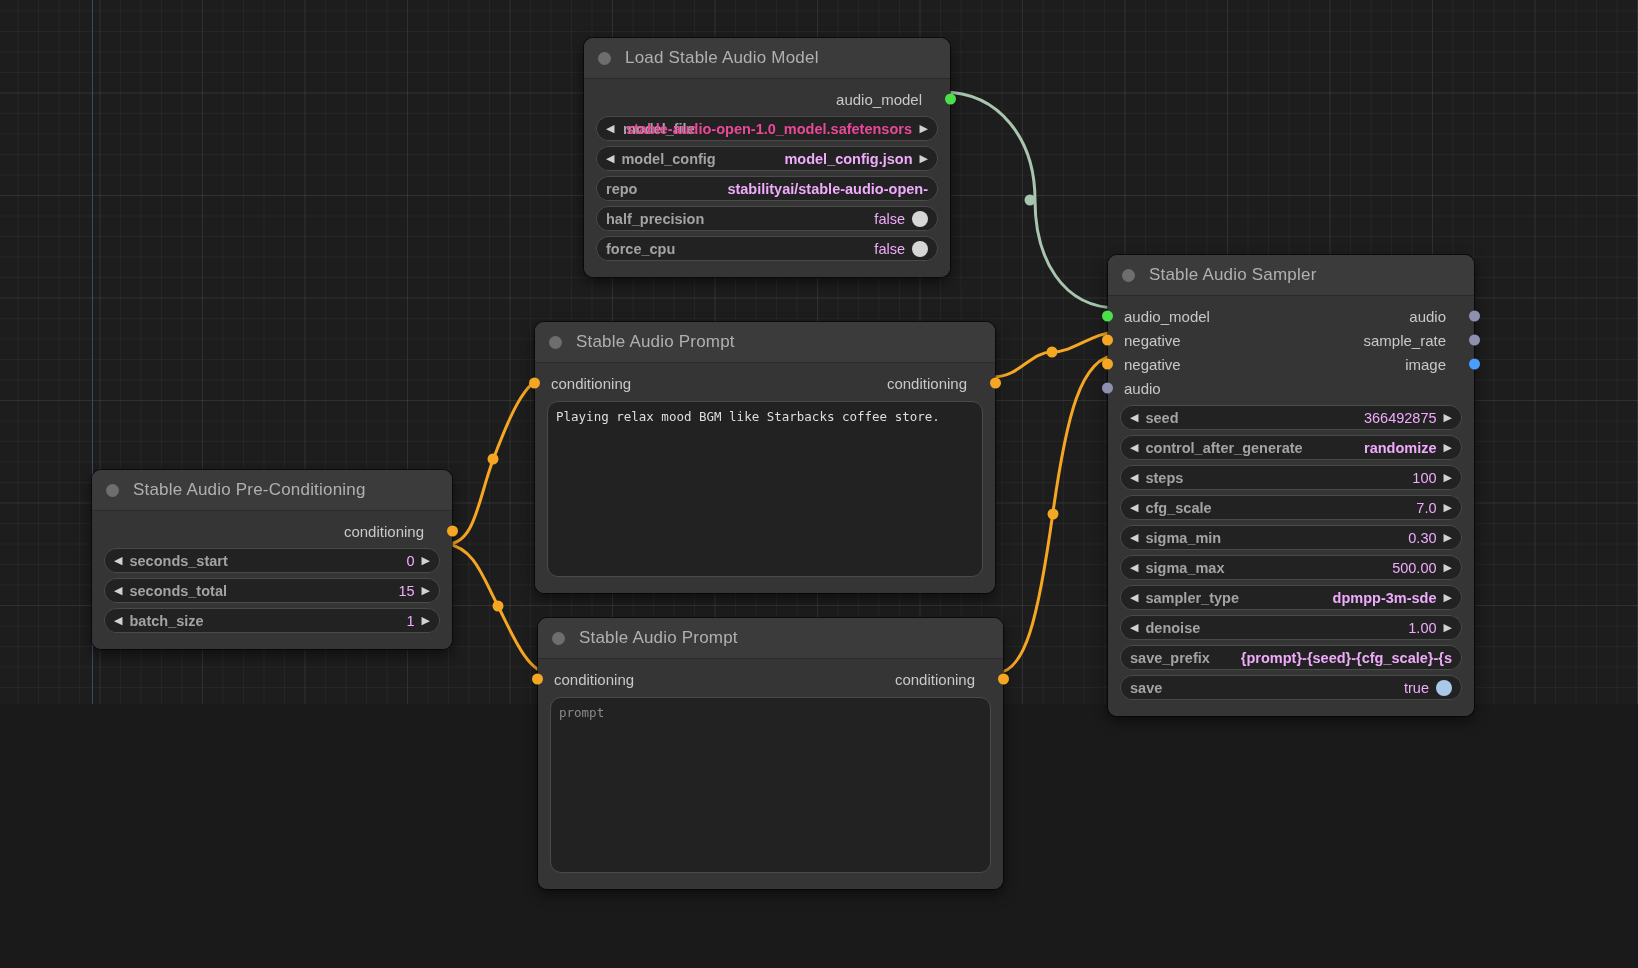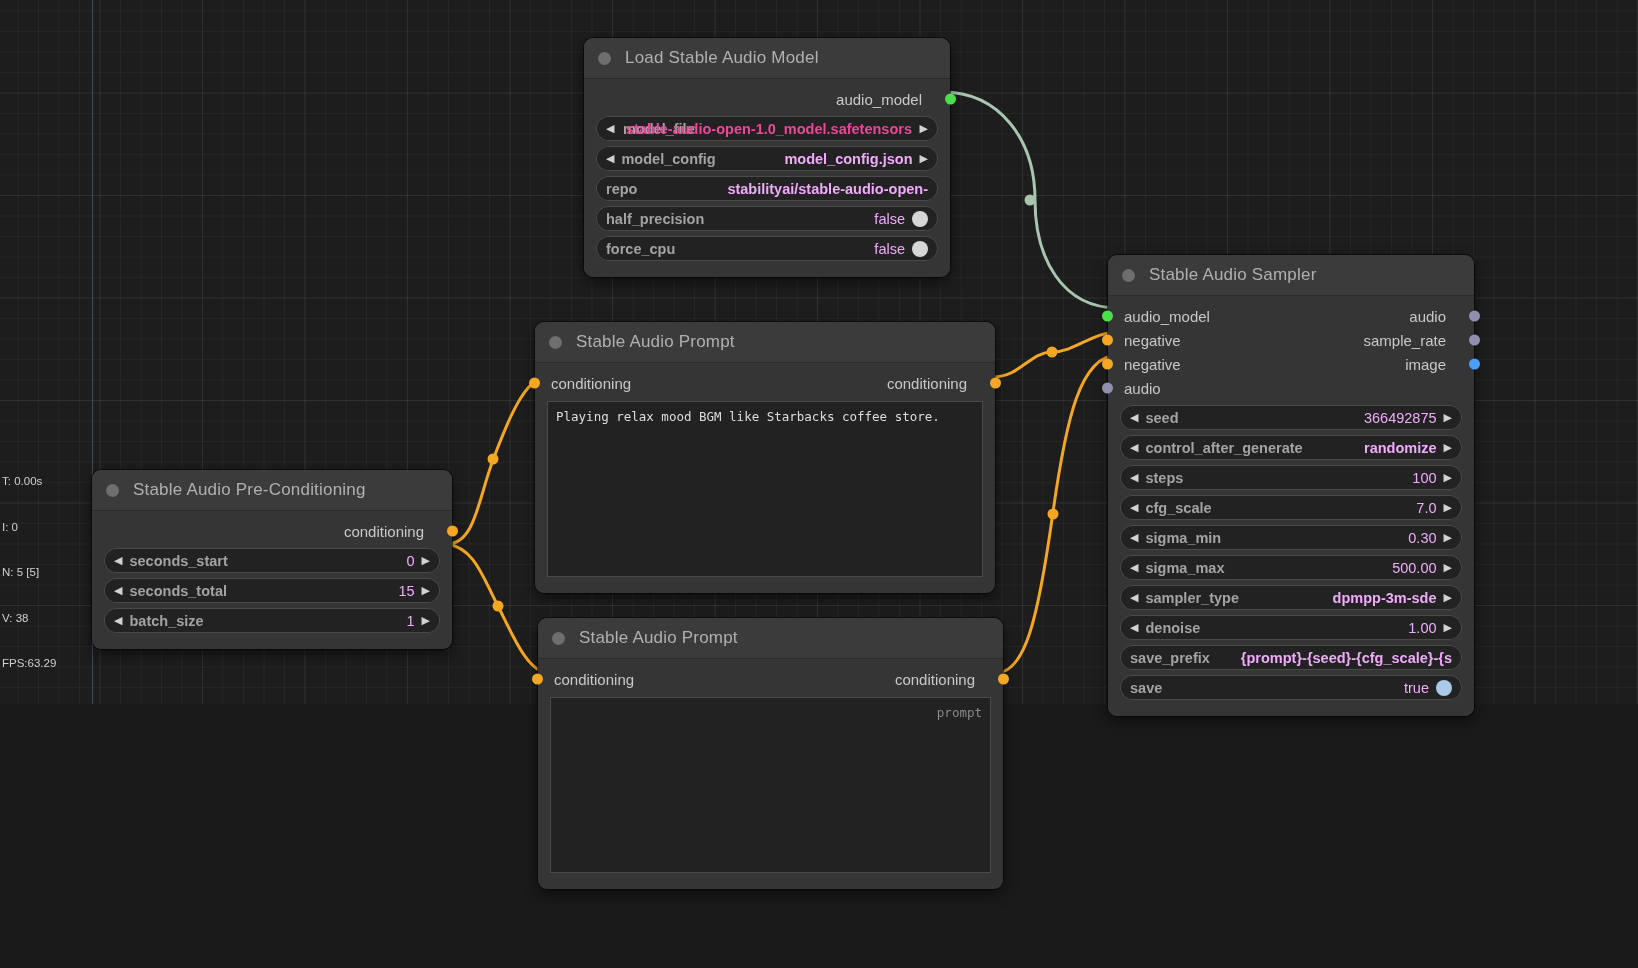--- a/index.html
+++ b/index.html
@@ -103,30 +103,30 @@
   .widget .bold { font-weight: bold; }
   .toggle-knob {
     width: 16px; height: 16px; border-radius: 50%;
     background: #a9c9e8; margin-left: 7px; flex: 0 0 auto;
   }
 
   .textbox {
     margin-top: 6px;
     background: #222222;
     border: 1px solid #4a4a4a;
-    border-radius: 0;
+    border-radius: 11px;
     color: #dedede;
     font-family: "DejaVu Sans Mono", monospace;
     font-size: 12.5px;
     padding: 7px 8px;
     line-height: 1.35;
     white-space: pre-wrap;
     overflow: hidden;
   }
-  .textbox.placeholder { color: #8a8a8a; text-align: right; }
+  .textbox.placeholder { color: #8a8a8a; }
 
   #stats {
     position: absolute;
     left: 2px; bottom: 2px;
     color: #cfcfcf;
     font-size: 11.5px;
     font-family: "Liberation Sans", sans-serif;
     line-height: 1.32;
     white-space: pre;
   }
@@ -364,21 +364,14 @@
 
       <div class="widget">
         <span class="arrow l">◀</span>
         <span class="wlabel">batch_size</span>
         <span class="wvalue">1</span>
         <span class="arrow r">▶</span>
       </div>
     </div>
   </div>
 
-  <div id="stats">
-    <div>T: 0.00s</div>
-    <div>I: 0</div>
-    <div>N: 5 [5]</div>
-    <div>V: 38</div>
-    <div>FPS:63.29</div>
-  </div>
 
 </div>
 
 </body></html>

